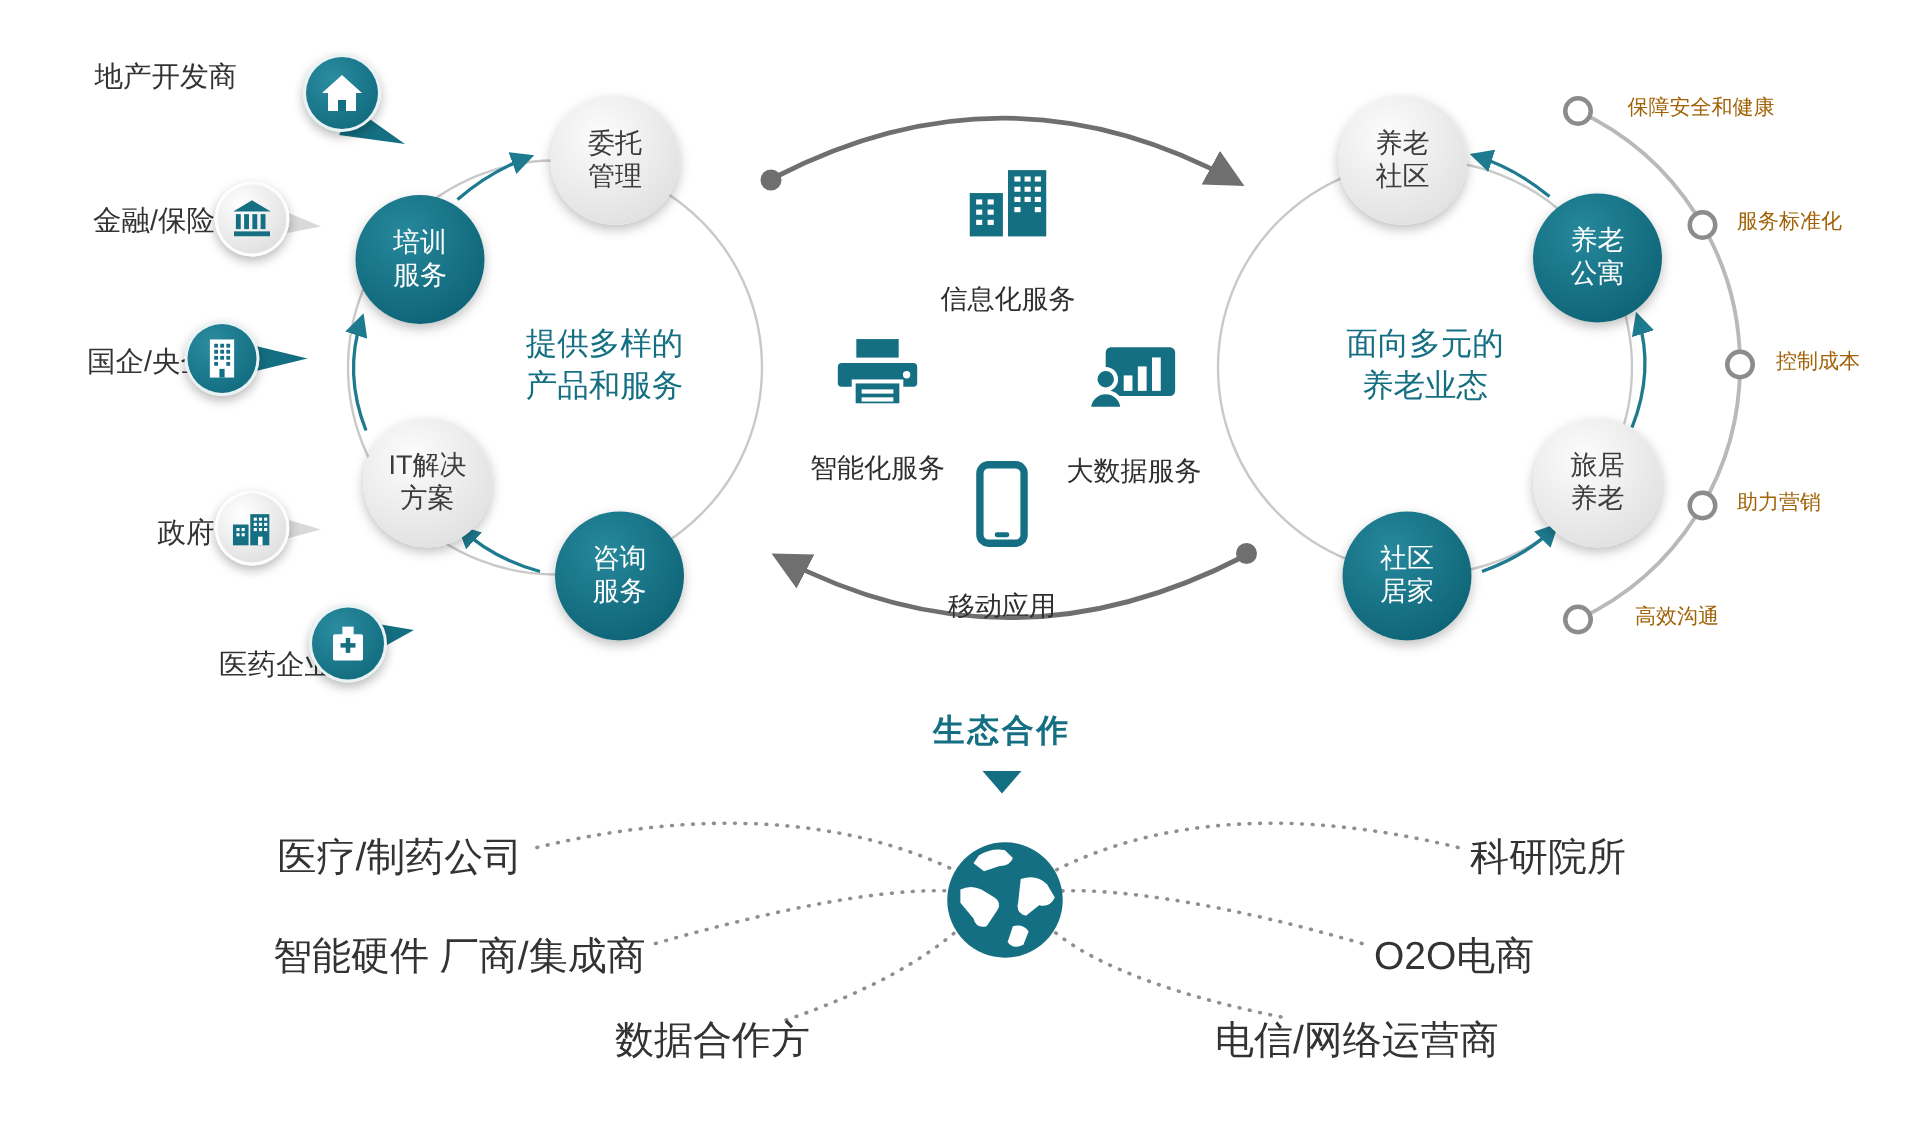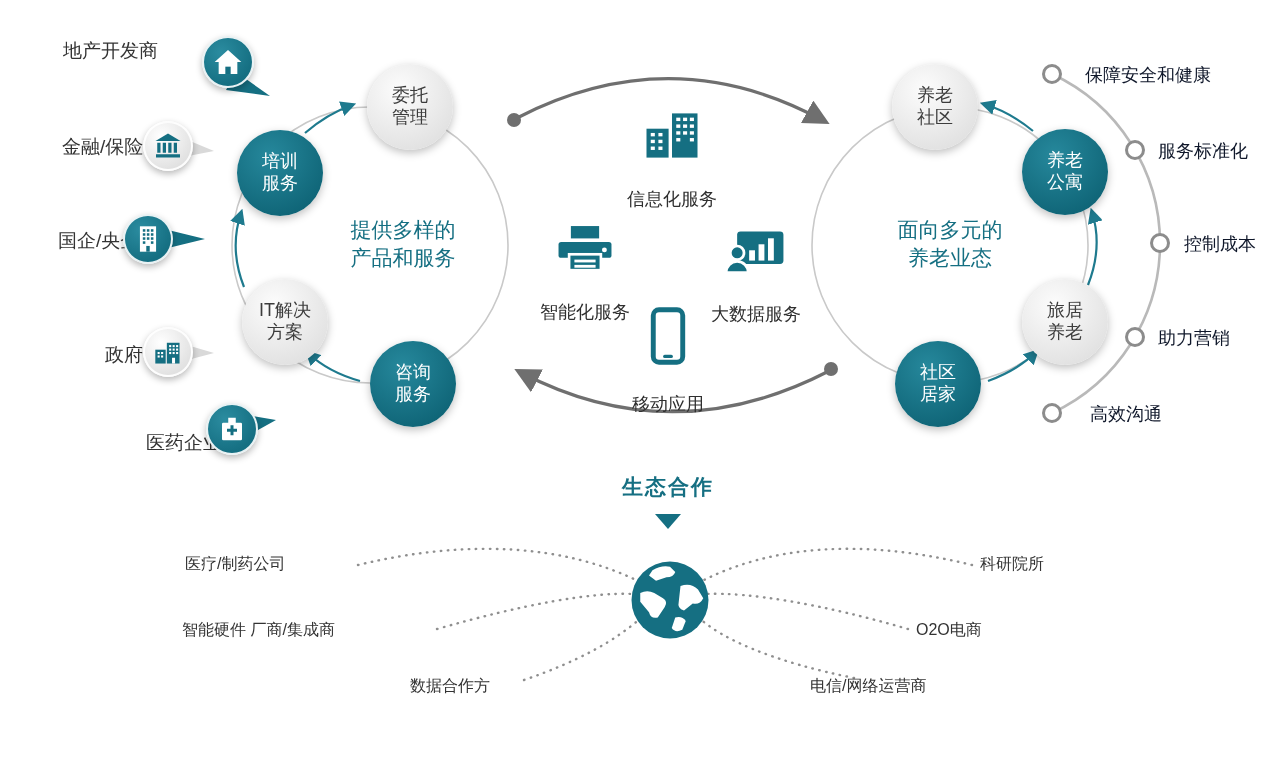--- a/index.html
+++ b/index.html
@@ -14,26 +14,26 @@
   .bubble.light { background:radial-gradient(circle at 35% 30%, #ffffff, #e0e0e0 78%); }
   .node { position:absolute; width:86px; height:86px; border-radius:50%; display:flex; flex-direction:column;
           align-items:center; justify-content:center; font-size:18px; line-height:1.22; text-align:center;
           box-shadow:0 3px 8px rgba(0,0,0,.25); }
   .node.light { background:radial-gradient(circle at 38% 30%, #fcfcfc, #e0e0e0 82%); color:#3c3c3c; }
   .node.teal  { background:radial-gradient(circle at 38% 30%, #26889c, #0e6375 82%); color:#fff; }
   .ring-title { position:absolute; width:210px; text-align:center; color:var(--teal,#156f82);
                 font-weight:normal; font-size:21px; line-height:1.35; }
   .service { position:absolute; display:flex; flex-direction:column; align-items:center; gap:26px; }
   .service .slabel { font-size:18px; color:#2f2f2f; white-space:nowrap; }
-  .goal-label { position:absolute; font-size:18px; color:#0f172a; white-space:nowrap; }
+  .goal-label { position:absolute; font-size:14px; color:#a16207; white-space:nowrap; }
   .eco-title { position:absolute; font-size:21px; font-weight:bold; color:var(--teal,#156f82);
                width:140px; text-align:center; letter-spacing:2px; }
   .eco-tri { position:absolute; width:0; height:0; border-left:13px solid transparent;
              border-right:13px solid transparent; border-top:15px solid var(--teal,#156f82); }
-  .eco-label { position:absolute; font-size:16px; color:#333; white-space:nowrap; }
+  .eco-label { position:absolute; font-size:26px; color:#333; white-space:nowrap; }
   .globe { position:absolute; }
   .ic-w { fill:#fff; }
   .ic-t { fill:var(--teal,#156f82); }
   .ic-ts { stroke:var(--teal,#156f82); fill:none; }
   .ring-arc { fill:none; stroke:#c9c9c9; stroke-width:1.6; }
   .big-arc  { fill:none; stroke:#6f6f6f; stroke-width:3.2; }
   .goal-arc { fill:none; stroke:#b9b9b9; stroke-width:2.6; }
   .mini-arrow { fill:none; stroke:#1e7a8e; stroke-width:2.2; }
   .dotted { fill:none; stroke:#8f8f8f; stroke-width:2.4; stroke-dasharray:0.5 6.5; stroke-linecap:round; }
   .open-dot { fill:#fff; stroke:#8c8c8c; stroke-width:3; }

